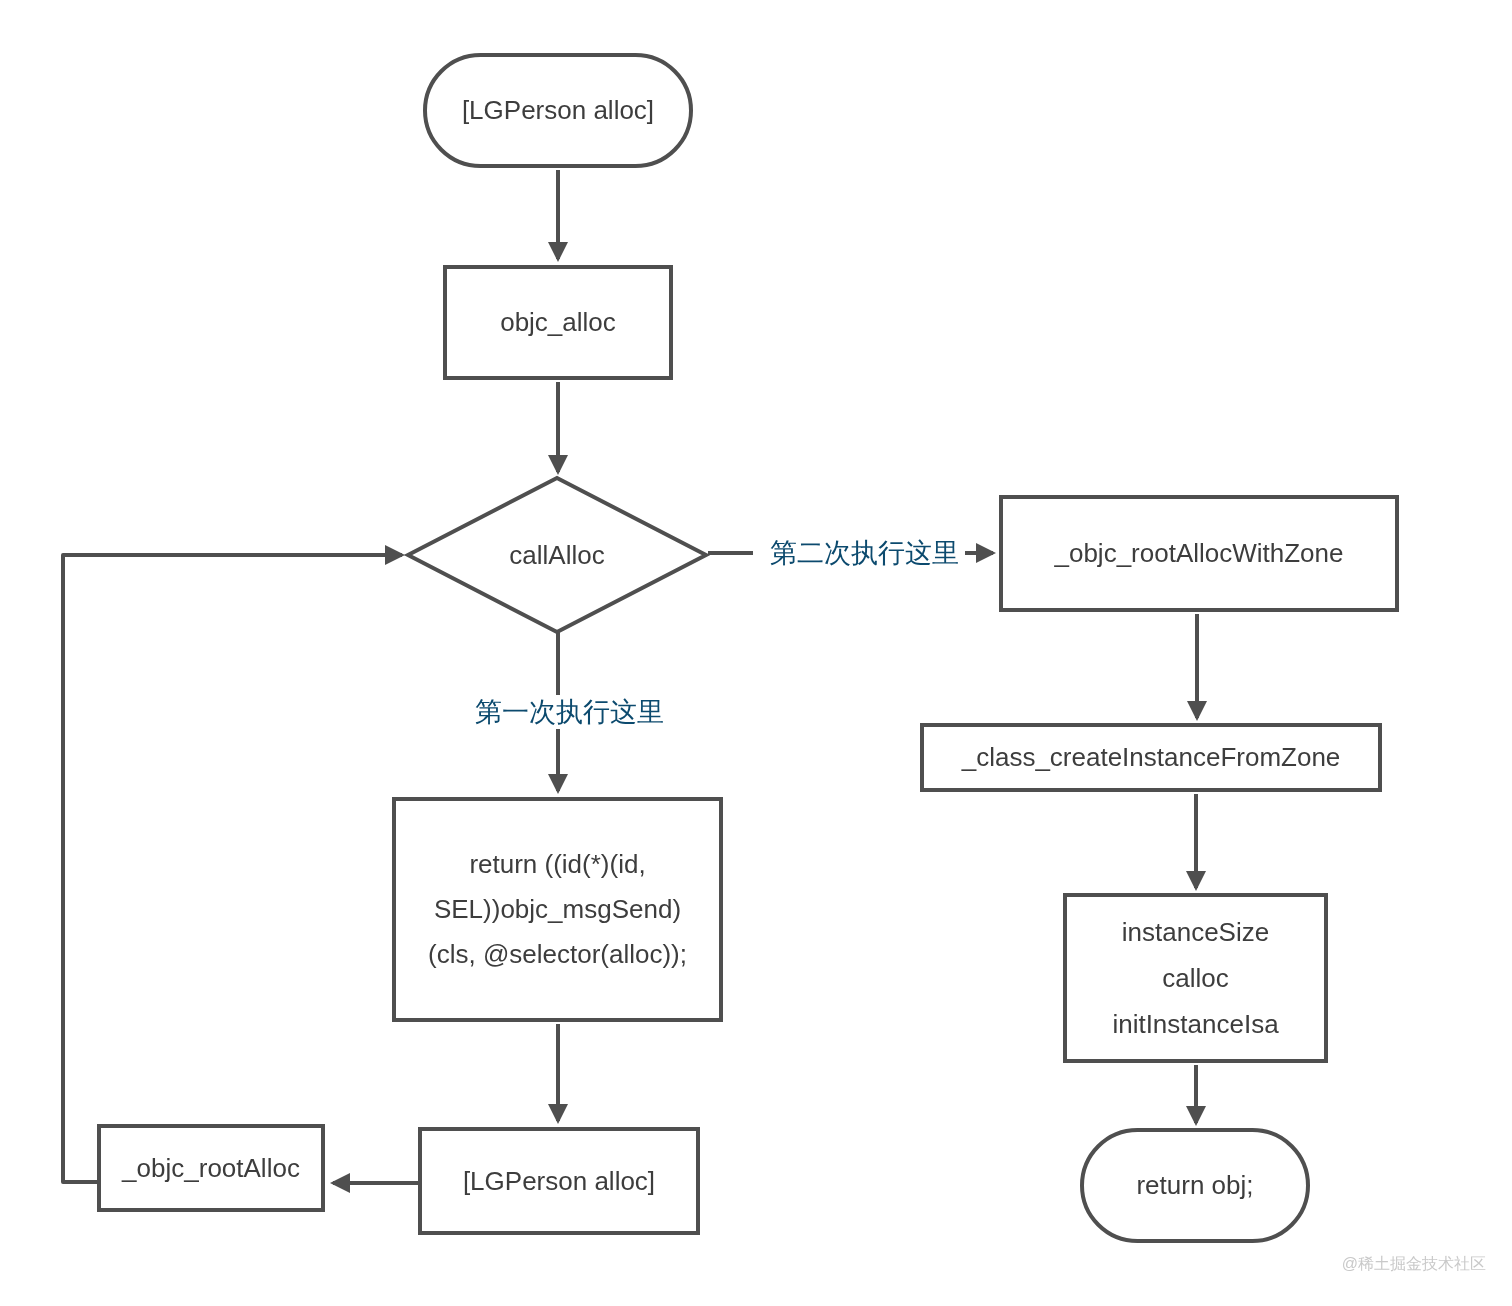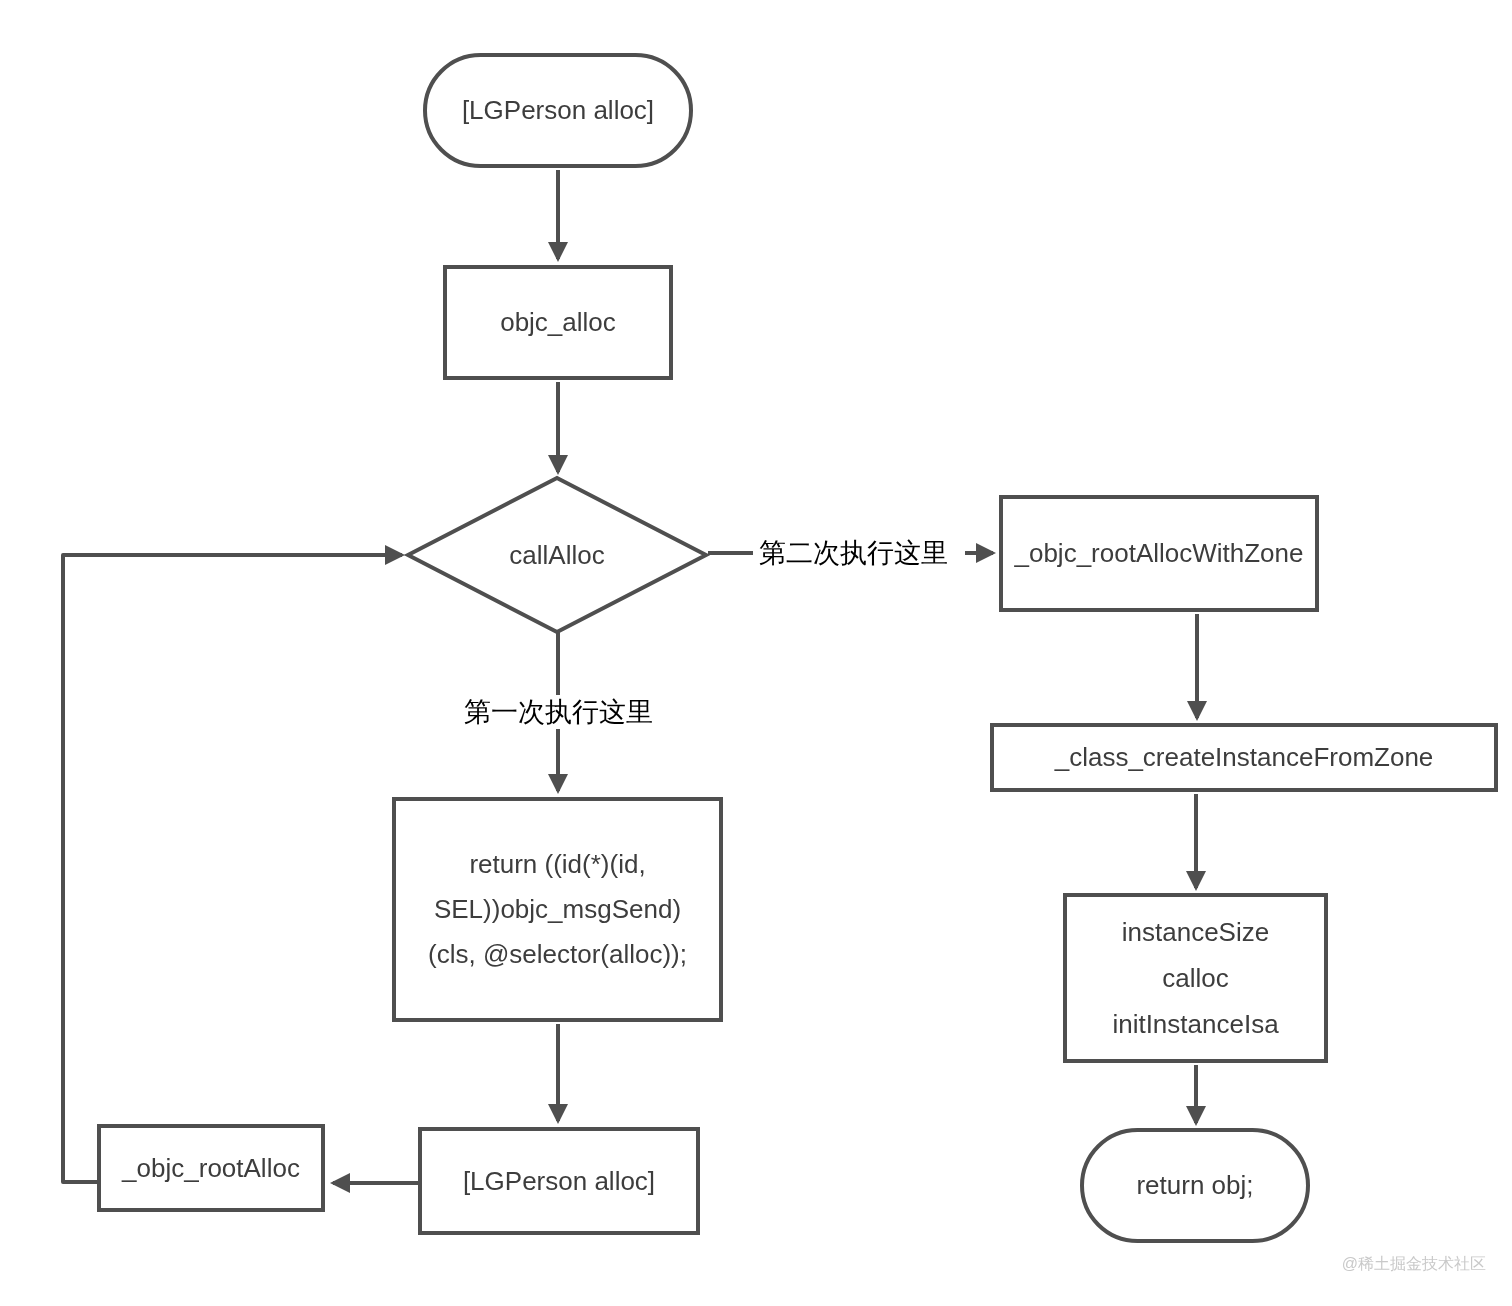--- a/index.html
+++ b/index.html
@@ -46,22 +46,22 @@
     justify-content: center;
     font-size: 26px;
     color: #3d3d3d;
     background: transparent;
     border: none;
   }
   .edge-label {
     position: absolute;
     background: #ffffff;
     font-size: 27px;
-    color: #000000;
-    text-align: left;
+    color: #0c4a6e;
+    text-align: right;
     line-height: 34px;
     padding: 0 6px;
     white-space: nowrap;
   }
   .watermark {
     position: absolute;
     font-size: 16px;
     color: #c9c9c9;
     white-space: nowrap;
   }
@@ -124,25 +124,25 @@
   </div>
 
   <div class="node rect" style="left:418px; top:1127px; width:282px; height:108px;">
     <span>[LGPerson alloc]</span>
   </div>
 
   <div class="node rect" style="left:97px; top:1124px; width:228px; height:88px;">
     <span>_objc_rootAlloc</span>
   </div>
 
-  <div class="node rect" style="left:999px; top:495px; width:320px; height:117px;">
+  <div class="node rect" style="left:999px; top:495px; width:400px; height:117px;">
     <span>_objc_rootAllocWithZone</span>
   </div>
 
-  <div class="node rect" style="left:990px; top:723px; width:508px; height:69px;">
+  <div class="node rect" style="left:920px; top:723px; width:462px; height:69px;">
     <span>_class_createInstanceFromZone</span>
   </div>
 
   <div class="node rect" style="left:1063px; top:893px; width:265px; height:170px; line-height:46px;">
     <span>instanceSize</span>
     <span>calloc</span>
     <span>initInstanceIsa</span>
   </div>
 
   <div class="node stadium" style="left:1080px; top:1128px; width:230px; height:115px;">

